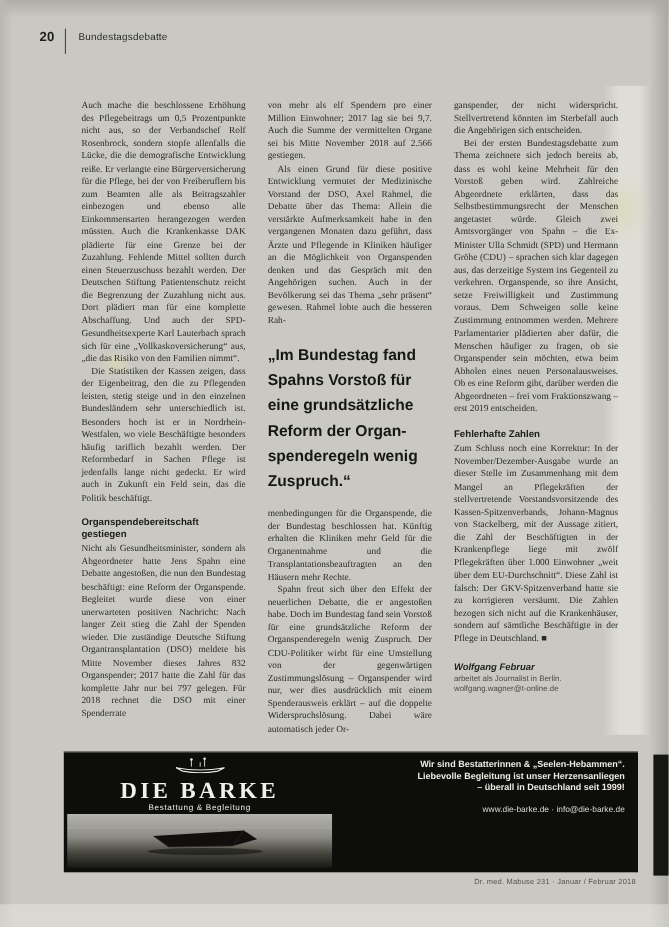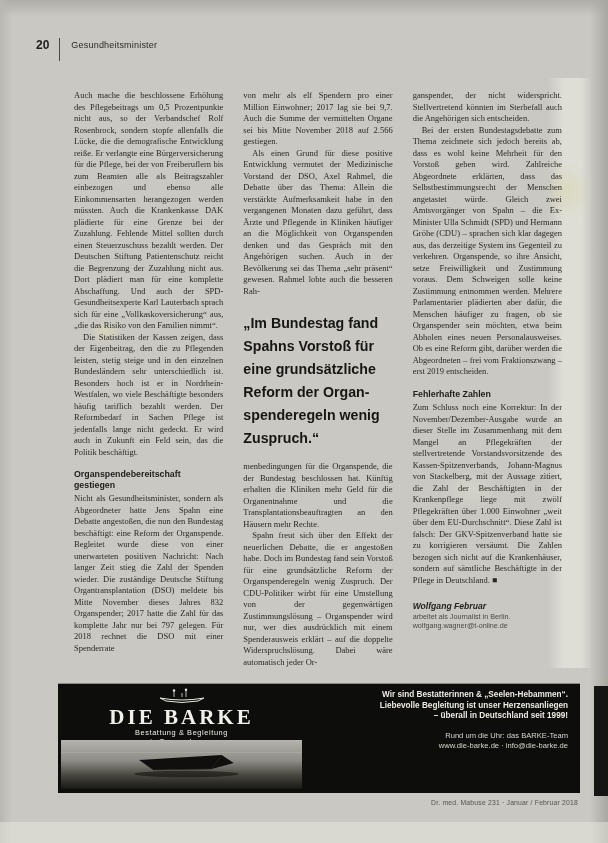--- a/index.html
+++ b/index.html
@@ -21,21 +21,21 @@
     background:radial-gradient(closest-side,rgba(214,212,168,.5),rgba(214,212,168,0));}
   .patch-b{position:absolute;left:88px;top:318px;width:34px;height:26px;
     background:radial-gradient(closest-side,rgba(226,222,178,.6),rgba(226,222,178,0));}
   .patch-c{position:absolute;left:440px;top:470px;width:60px;height:40px;
     background:radial-gradient(closest-side,rgba(222,222,210,.5),rgba(222,222,210,0));}
   .bottom-light{position:absolute;left:0;top:822px;width:100%;height:21px;
     background:rgba(233,233,226,.5);}
   .black-strip{position:absolute;left:594px;top:686px;width:14px;height:110px;background:#151513;}
 
   
-  .hdr{position:absolute;left:36px;top:38px;display:flex;align-items:flex-start;
+  .hdr{position:absolute;left:36px;top:26px;display:flex;align-items:flex-start;
     font-family:"Liberation Sans", sans-serif;}
   .pagenum{font-weight:bold;font-size:12px;line-height:14px;color:#1e1e1b;}
   .hdr-rule{display:inline-block;width:1px;height:23px;background:#4a4a45;margin:0 11px 0 10px;}
   .section{font-size:9px;line-height:14px;color:#2a2a26;letter-spacing:.2px;}
 
   
   .cols{position:absolute;left:74px;top:90px;width:488px;display:flex;gap:20px;}
   .col{width:156px;}
   .col p{margin:0;font-size:8.5px;line-height:11.5px;text-align:justify;
     color:#2a2a25;}
@@ -77,21 +77,21 @@
   <div class="light-strip"></div>
   <div class="patch-a"></div>
   <div class="patch-b"></div>
   <div class="patch-c"></div>
   <div class="bottom-light"></div>
   <div class="black-strip"></div>
 
   <div class="hdr">
     <span class="pagenum">20</span>
     <span class="hdr-rule"></span>
-    <span class="section">Gesundheitsminister</span>
+    <span class="section">Bundestagsdebatte</span>
   </div>
 
   <div class="cols">
     <div class="col">
       <p>Auch mache die beschlossene Erhöhung des Pflegebeitrags um 0,5 Prozentpunkte nicht aus, so der Verbandschef Rolf Rosenbrock, sondern stopfe allenfalls die Lücke, die die demografische Entwicklung reiße. Er verlangte eine Bürgerversicherung für die Pflege, bei der von Freiberuflern bis zum Beamten alle als Beitragszahler einbezogen und ebenso alle Einkommensarten herangezogen werden müssten. Auch die Krankenkasse DAK plädierte für eine Grenze bei der Zuzahlung. Fehlende Mittel sollten durch einen Steuerzuschuss bezahlt werden. Der Deutschen Stiftung Patientenschutz reicht die Begrenzung der Zuzahlung nicht aus. Dort plädiert man für eine komplette Abschaffung. Und auch der SPD-Gesundheitsexperte Karl Lauterbach sprach sich für eine „Vollkaskoversicherung“ aus, „die das Risiko von den Familien nimmt“.</p>
       <p class="indent">Die Statistiken der Kassen zeigen, dass der Eigenbeitrag, den die zu Pflegenden leisten, stetig steige und in den einzelnen Bundesländern sehr unterschiedlich ist. Besonders hoch ist er in Nordrhein-Westfalen, wo viele Beschäftigte besonders häufig tariflich bezahlt werden. Der Reformbedarf in Sachen Pflege ist jedenfalls lange nicht gedeckt. Er wird auch in Zukunft ein Feld sein, das die Politik beschäftigt.</p>
       <h3 class="subhead">Organspendebereitschaft gestiegen</h3>
       <p>Nicht als Gesundheitsminister, sondern als Abgeordneter hatte Jens Spahn eine Debatte angestoßen, die nun den Bundestag beschäftigt: eine Reform der Organspende. Begleitet wurde diese von einer unerwarteten positiven Nachricht: Nach langer Zeit stieg die Zahl der Spenden wieder. Die zuständige Deutsche Stiftung Organtransplantation (DSO) meldete bis Mitte November dieses Jahres 832 Organspender; 2017 hatte die Zahl für das komplette Jahr nur bei 797 gelegen. Für 2018 rechnet die DSO mit einer Spenderrate</p>
     </div>
     <div class="col">
@@ -143,20 +143,19 @@
         </svg>
       </div>
     </div>
     <div class="ad-right">
       <div class="ad-claim">
         <div>Wir sind Bestatterinnen &amp; „Seelen-Hebammen“.</div>
         <div>Liebevolle Begleitung ist unser Herzensanliegen</div>
         <div>– überall in Deutschland seit 1999!</div>
       </div>
       <div class="ad-contact">
-        <div>Rund um die Uhr: das BARKE-Team</div>
         <div>www.die-barke.de · info@die-barke.de</div>
       </div>
     </div>
   </div>
 
   <div class="footer">Dr. med. Mabuse 231 · Januar / Februar 2018</div>
 </div>
 
 </body></html>

